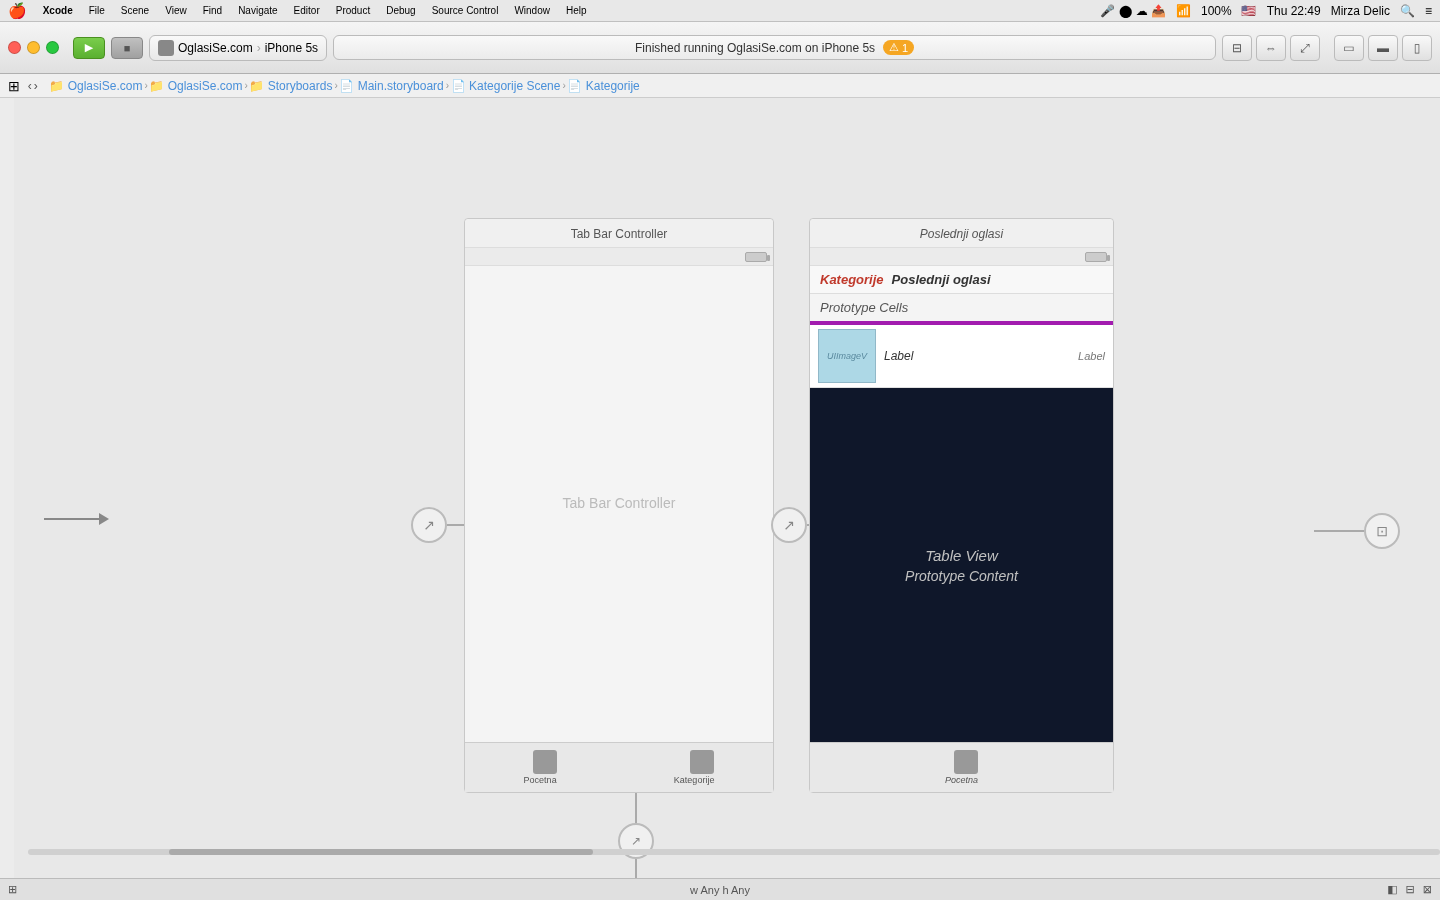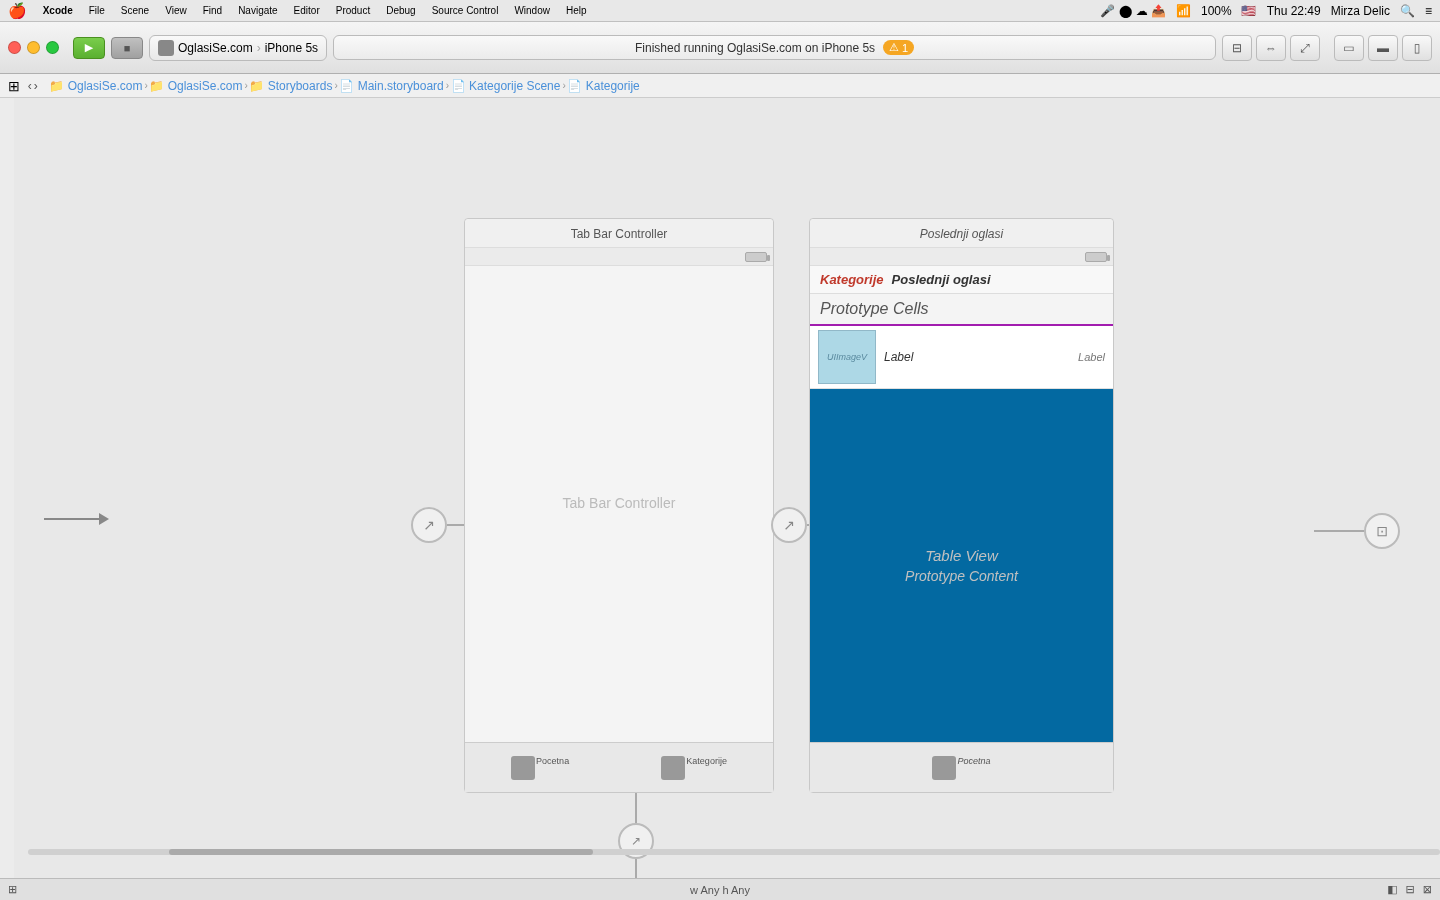--- a/index.html
+++ b/index.html
@@ -158,41 +158,41 @@
       display: flex; align-items: center; justify-content: center;
       font-size: 10px; color: #888;
     }
 
     
     .mock-tabbar {
       height: 50px; background: #e8e8e8; border-top: 1px solid #ccc;
       display: flex; align-items: center; justify-content: space-around;
       padding: 4px 0;
     }
-    .tab-item { display: flex; align-items: flex-start; gap: 1px; }
+    .tab-item { display: flex; flex-direction: column; align-items: flex-end; gap: 1px; }
     .tab-icon { width: 24px; height: 24px; background: #999; border-radius: 3px; }
     .tab-label { font-size: 9px; color: #555; }
 
     
     .po-tabs {
       display: flex; align-items: center; padding: 6px 10px; gap: 8px;
       border-bottom: 1px solid #ddd; background: #f8f8f8;
     }
     .po-tab-active { color: #c0392b; font-size: 13px; font-weight: 600; }
     .po-tab-inactive { color: #333; font-size: 13px; font-weight: 600; }
-    .po-prototype-header { padding: 6px 10px; font-size: 16px; color: #555; border-bottom: 2px solid #a21caf; }
+    .po-prototype-header { padding: 6px 10px; font-size: 13px; color: #555; border-bottom: 4px solid #a21caf; }
     .po-cell {
       display: flex; align-items: center; padding: 4px 8px; border-bottom: 1px solid #e0e0e0;
       background: white; gap: 8px;
     }
     .po-cell-image { width: 58px; height: 54px; background: #add8e6; border: 1px solid #91b8c8; display: flex; align-items: center; justify-content: center; font-size: 9px; color: #5a8a9f; }
     .po-cell-labels { display: flex; flex-direction: column; gap: 2px; }
     .po-cell-label-top { font-size: 12px; color: #333; }
     .po-cell-label-bottom { font-size: 11px; color: #777; text-align: right; }
-    .po-table-area { flex: 1; background: #0369a1; display: flex; align-items: center; justify-content: center; flex-direction: column; gap: 4px; }
+    .po-table-area { flex: 1; background: #0f172a; display: flex; align-items: center; justify-content: center; flex-direction: column; gap: 4px; }
     .po-table-text { font-size: 15px; color: #c0c0c0; font-weight: 500; }
     .po-table-sub { font-size: 14px; color: #c0c0c0; }
     .po-tabbar { height: 50px; background: #e8e8e8; border-top: 1px solid #ccc; display: flex; align-items: center; justify-content: space-around; }
 
     
     .exit-connector {
       position: absolute; right: 40px; top: 415px;
       display: flex; align-items: center; gap: 0;
     }
     .exit-line { width: 50px; height: 2px; background: #aaa; }

